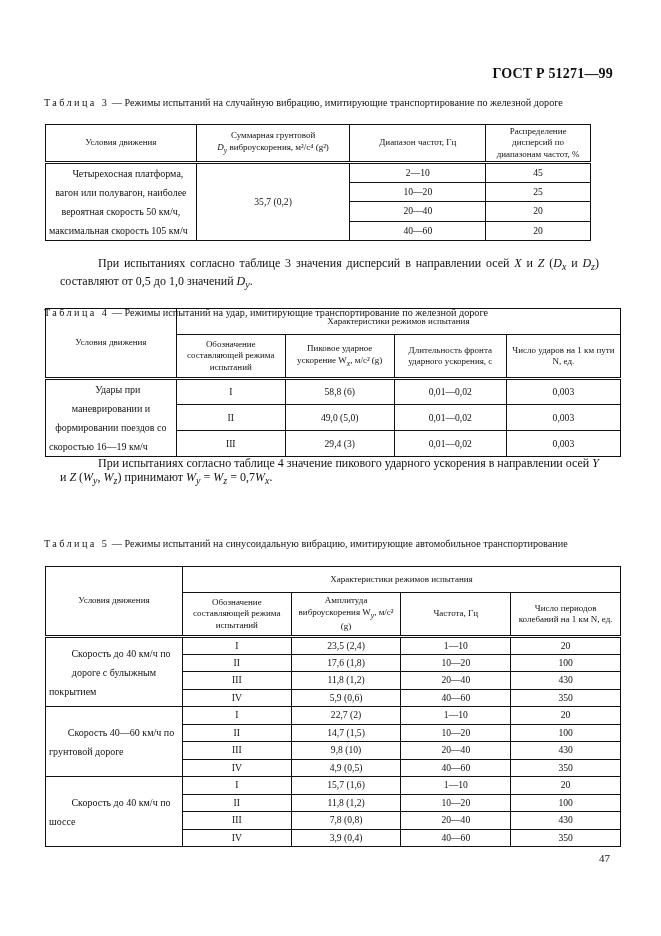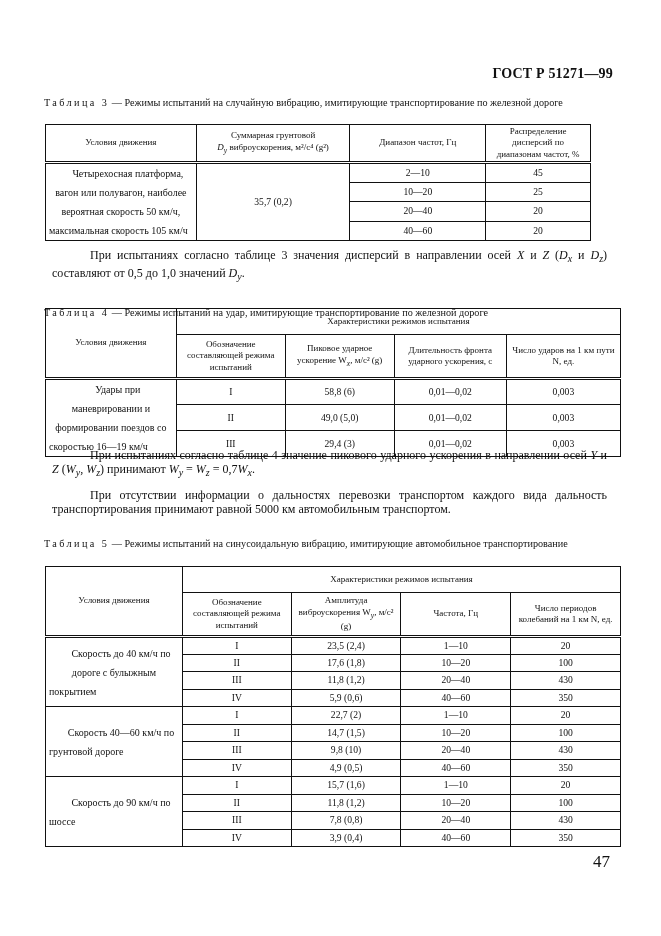--- a/index.html
+++ b/index.html
@@ -26,25 +26,25 @@
     vertical-align: middle;
   }
   table.doc th { font-size: 9px; line-height: 11.5px; }
   table.doc tr.hdr-bottom th, table.doc tr.hdr-bottom td { border-bottom: 3.5px double #111; }
   td.cond { text-align: justify; text-align-last: left; vertical-align: top; padding: 2px 3px; font-size: 10px; line-height: 19px; }
   td.cond .ind { display: inline-block; width: 14px; }
   .para {
     position: absolute; left: 44px; width: 571px;
     font-size: 12px; line-height: 14px; text-align: justify;
   }
-  .para p { margin: 8px; }
+  .para p { margin: 16px; }
   .para p.ind { text-indent: 38px; }
   .para p.last { text-align-last: left; }
   i { font-style: italic; }
-  .page-number { position: absolute; top: 852px; right: 51px; font-size: 17px; }
+  .page-number { position: absolute; top: 852px; right: 51px; font-size: 11px; }
 </style>
 </head>
 <body>
 
 <div class="page-header">ГОСТ Р 51271—99</div>
 
 <div class="caption" style="top:96px;"><span class="spaced">Таблица 3</span><span> — Режимы испытаний на случайную вибрацию, имитирующие транспортирование по железной дороге</span></div>
 
 <table class="doc" style="top:124px; width:546px;">
   <colgroup>
@@ -126,21 +126,20 @@
     <td>III</td>
     <td>29,4 (3)</td>
     <td>0,01—0,02</td>
     <td>0,003</td>
   </tr>
 </tbody>
   </table>
 
 <div class="para" style="top:440px;">
   <p class="ind last">При испытаниях согласно таблице 4 значение пикового ударного ускорения в направлении осей <i>Y</i> и <i>Z</i> (<i>W</i><sub><i>y</i></sub>, <i>W</i><sub><i>z</i></sub>) принимают <i>W</i><sub><i>y</i></sub> = <i>W</i><sub><i>z</i></sub> = 0,7<i>W</i><sub><i>x</i></sub>.</p>
-  <p class="ind last">При отсутствии информации о дальностях перевозки транспортом каждого вида дальность транспортирования принимают равной 5000 км автомобильным транспортом.</p>
 </div>
 
 <div class="caption" style="top:537px;"><span class="spaced">Таблица 5</span><span> — Режимы испытаний на синусоидальную вибрацию, имитирующие автомобильное транспортирование</span></div>
 
 <table class="doc" style="top:566px; width:576px;">
   <colgroup>
       <col style="width:131px">
       <col style="width:104px">
       <col style="width:105px">
       <col style="width:105px">
@@ -204,21 +203,21 @@
     <td>430</td>
   </tr>
   <tr style="height:17.5px;">
     <td>IV</td>
     <td>4,9 (0,5)</td>
     <td>40—60</td>
     <td>350</td>
   </tr>
 
   <tr style="height:17.5px;">
-    <td class="cond" rowspan="4"><span class="ind"></span><span>Скорость до 90 км/ч по шоссе</span></td>
+    <td class="cond" rowspan="4"><span class="ind"></span><span>Скорость до 40 км/ч по шоссе</span></td>
     <td>I</td>
     <td>15,7 (1,6)</td>
     <td>1—10</td>
     <td>20</td>
   </tr>
   <tr style="height:17.5px;">
     <td>II</td>
     <td>11,8 (1,2)</td>
     <td>10—20</td>
     <td>100</td>

